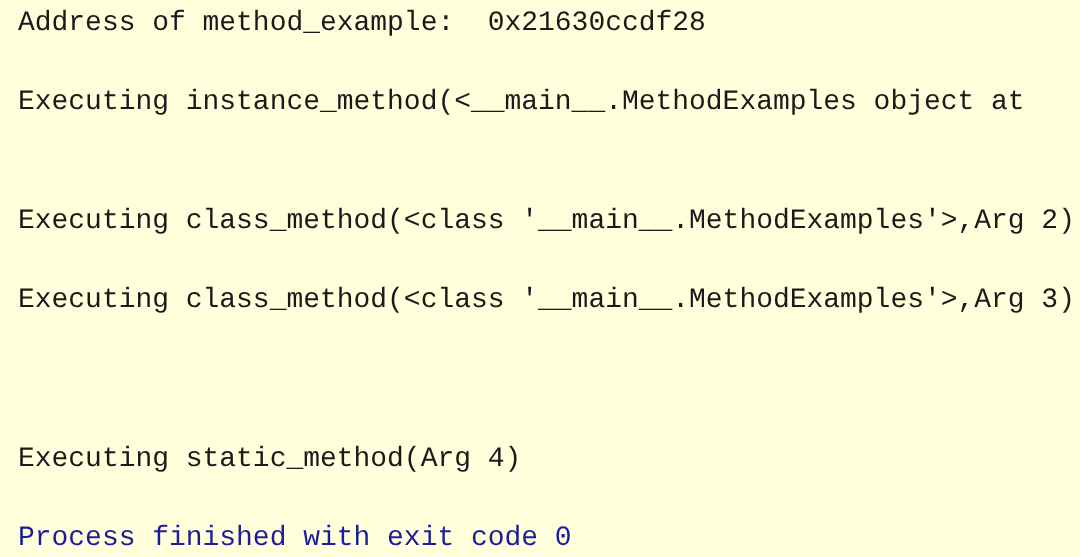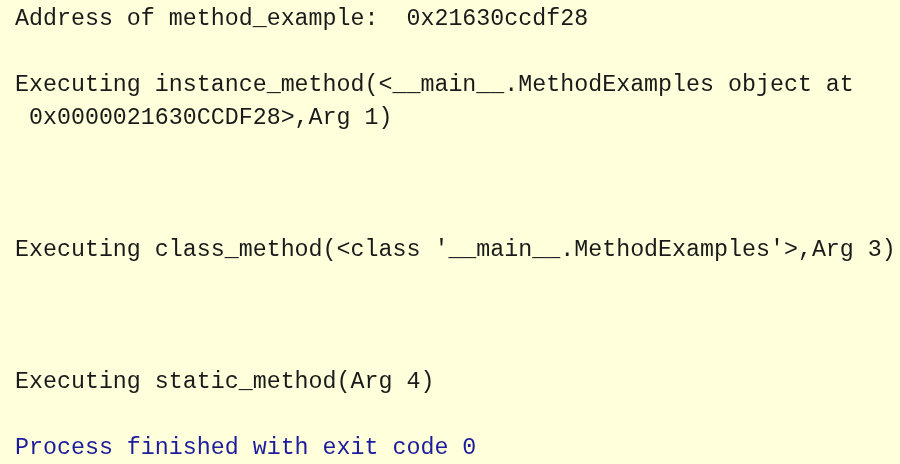--- a/index.html
+++ b/index.html
@@ -28,17 +28,17 @@
       text-align: center;
     }
     .line.exit { color: #1C1C9C; }
   </style>
 </head>
 <body>
 
 <div class="console">
   <div class="line" style="top:3px">Address of method_example:  0x21630ccdf28</div>
   <div class="line" style="top:69px">Executing instance_method(&lt;__main__.MethodExamples object at</div>
-  <div class="line" style="top:102px"> 0x0000021630CCDF28&gt;,Arg 1)</div>
+  <div class="line" style="top:168px">Executing class_method(&lt;class '__main__.MethodExamples'&gt;,Arg 2)</div>
   <div class="line" style="top:234px">Executing class_method(&lt;class '__main__.MethodExamples'&gt;,Arg 3)</div>
   <div class="line" style="top:366px">Executing static_method(Arg 4)</div>
   <div class="line exit" style="top:432px">Process finished with exit code 0</div>
 </div>
 
 </body></html>

